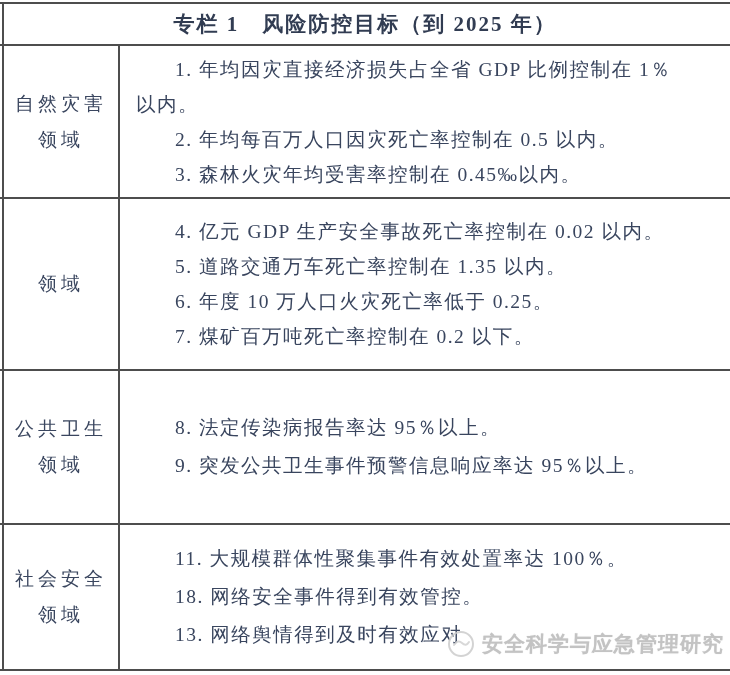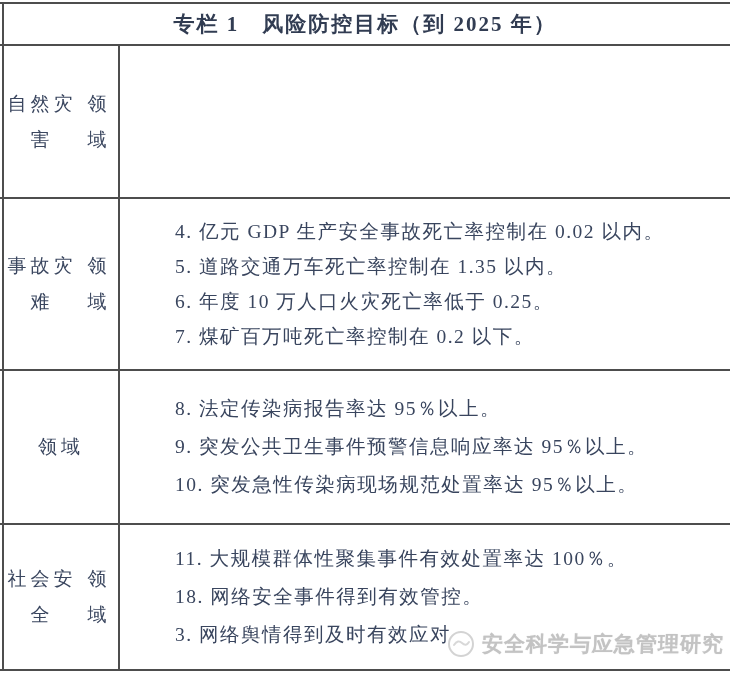--- a/index.html
+++ b/index.html
@@ -38,21 +38,21 @@
 
   
   .row { position: absolute; left: 4px; width: 722px; }
   .row.r1 { top: 46px;  height: 151px; }
   .row.r2 { top: 199px; height: 170px; }
   .row.r3 { top: 371px; height: 152px; }
   .row.r4 { top: 525px; height: 144px; }
 
   .label-cell {
     position: absolute; left: 0; top: 0; width: 114px; height: 100%;
-    display: flex; flex-direction: row; align-items: center; justify-content: center;
+    display: flex; flex-direction: column; align-items: center; justify-content: center;
     font-size: 19px; letter-spacing: 4px; line-height: 36px; color: #3a465f;
     text-align: center;
   }
   .content-cell {
     position: absolute; left: 118px; top: 0; width: 604px; height: 100%;
     padding-left: 14px; padding-right: 4px;
     display: flex; flex-direction: column; justify-content: center;
     font-size: 19.5px; letter-spacing: 1.5px; color: #39455e;
   }
   .content-cell p {
@@ -92,55 +92,60 @@
 
   <div class="title-row">
     <div class="title">专栏 1　风险防控目标（到 2025 年）</div>
   </div>
 
   <div class="row r1">
     <div class="label-cell">
       <div>自然灾害</div>
       <div>领域</div>
     </div>
+    <div class="content-cell">
+      <p>1. 年均因灾直接经济损失占全省 GDP 比例控制在 1％
+以内。</p>
+      <p>2. 年均每百万人口因灾死亡率控制在 0.5 以内。</p>
+      <p>3. 森林火灾年均受害率控制在 0.45‰以内。</p>
+    </div>
   </div>
 
   <div class="row r2">
     <div class="label-cell">
-      <div>事故灾难</div>
       <div>领域</div>
     </div>
     <div class="content-cell">
       <p>4. 亿元 GDP 生产安全事故死亡率控制在 0.02 以内。</p>
       <p>5. 道路交通万车死亡率控制在 1.35 以内。</p>
       <p>6. 年度 10 万人口火灾死亡率低于 0.25。</p>
       <p>7. 煤矿百万吨死亡率控制在 0.2 以下。</p>
     </div>
   </div>
 
   <div class="row r3">
     <div class="label-cell">
+      <div>公共卫生</div>
       <div>领域</div>
     </div>
     <div class="content-cell">
       <p>8. 法定传染病报告率达 95％以上。</p>
       <p>9. 突发公共卫生事件预警信息响应率达 95％以上。</p>
-      <p>10. 突发急性传染病现场规范处置率达 95％以上。</p>
     </div>
   </div>
 
   <div class="row r4">
     <div class="label-cell">
       <div>社会安全</div>
       <div>领域</div>
     </div>
     <div class="content-cell">
       <p>11. 大规模群体性聚集事件有效处置率达 100％。</p>
       <p>18. 网络安全事件得到有效管控。</p>
-      <p>3. 网络舆情得到及时有效应对</p>
+      <p>13. 网络舆情得到及时有效应对</p>
     </div>
   </div>
 
   <div class="watermark">
     <span class="wm-logo">
       <svg viewBox="0 0 28 28" width="28" height="28">
         <circle cx="14" cy="14" r="12" fill="none" stroke="#cccccc" stroke-width="2"></circle>
         <path d="M7 15 q4 -6 8 -2 q4 4 7 -1" fill="none" stroke="#d2d2d2" stroke-width="2" stroke-linecap="round"></path>
       </svg>
     </span>

